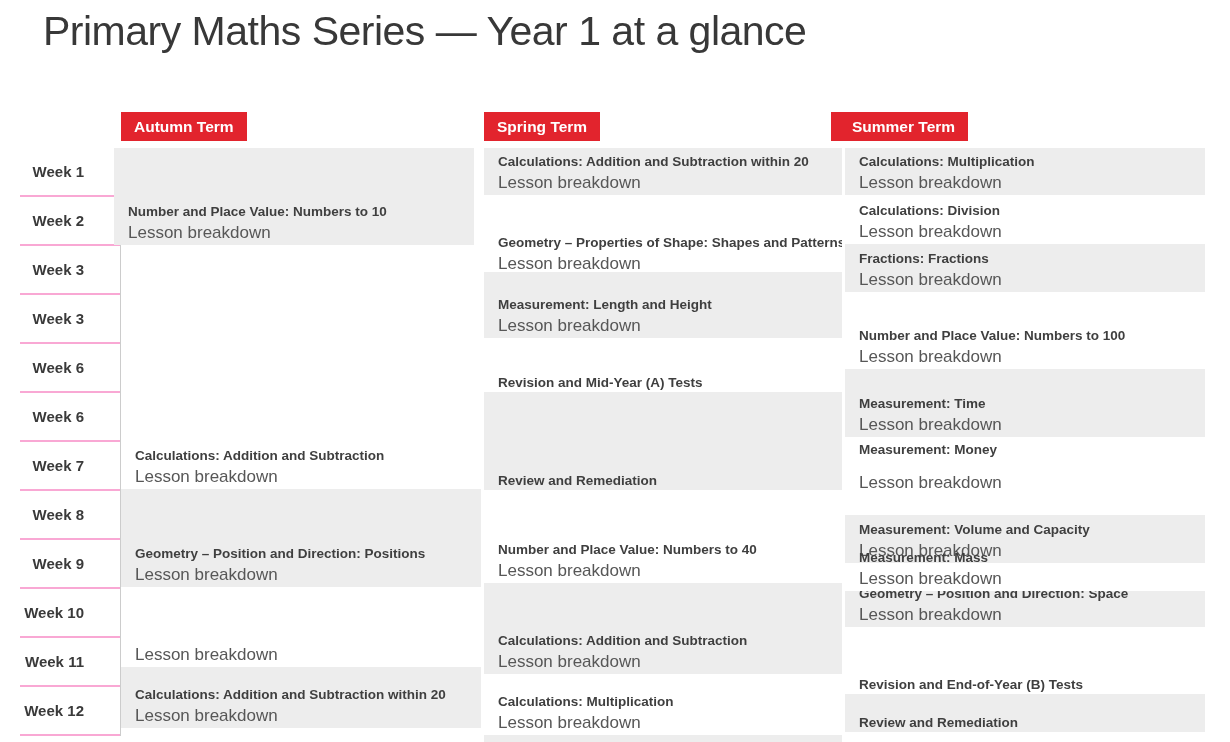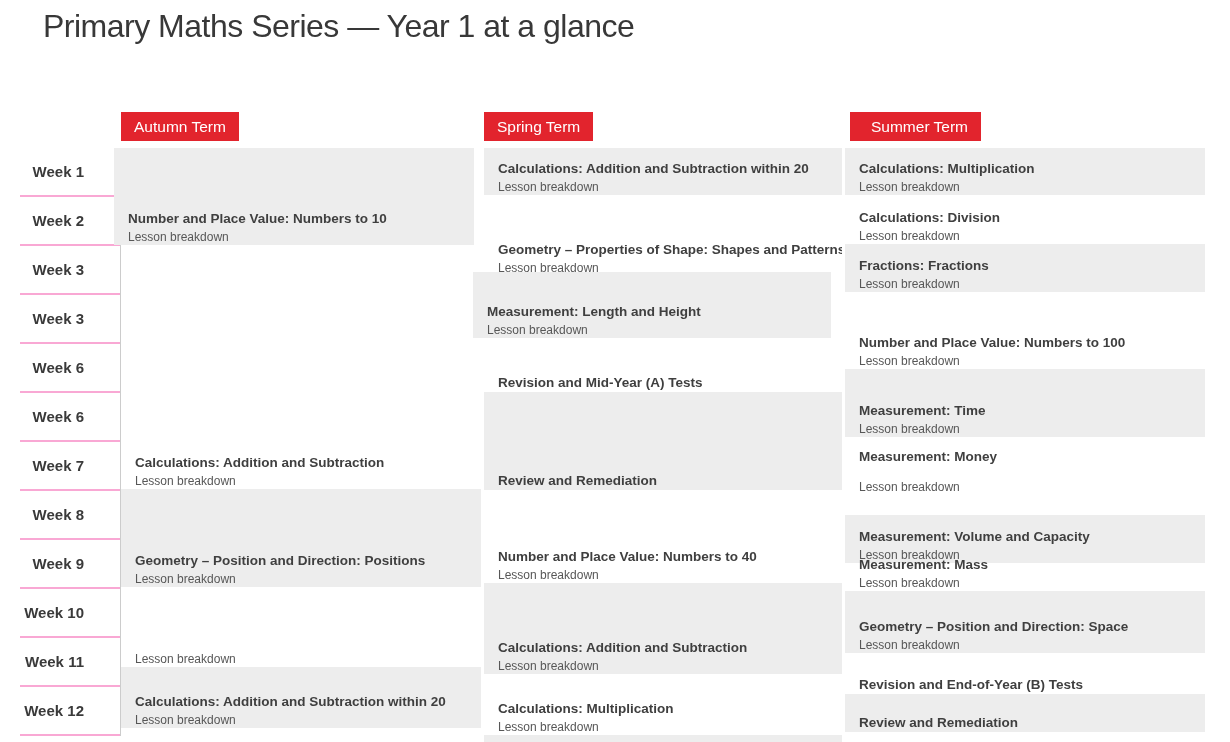--- a/index.html
+++ b/index.html
@@ -10,21 +10,21 @@
   .canvas {
     position: relative;
     width: 1230px; height: 742px;
     overflow: hidden;
     background: #fff;
   }
   .page-title {
     position: absolute;
     left: 43px; top: 8px;
     margin: 0;
-    font-size: 32px;
+    font-size: 41px;
     font-weight: 500;
     letter-spacing: -0.5px;
     color: #383838;
     white-space: nowrap;
   }
   
   .week-row {
     position: absolute;
     box-sizing: border-box;
     border-bottom: 2px solid #f9a8d4;
@@ -43,21 +43,21 @@
     position: absolute;
     width: 1px;
     background: #cccccc;
   }
   
   .term-chip {
     position: absolute;
     background: var(--red, #e2242d);
     color: #ffffff;
     font-size: 15.5px;
-    font-weight: 400;
+    font-weight: 700;
     display: flex;
     align-items: center;
     padding: 0 13px;
     box-sizing: border-box;
     white-space: nowrap;
   }
   
   .unit-block {
     position: absolute;
     box-sizing: border-box;
@@ -72,21 +72,21 @@
     background: var(--gray, #ededed);
   }
   .unit-title {
     font-size: 13.5px;
     font-weight: 700;
     color: #3f3f3f;
     line-height: 1.35;
     white-space: nowrap;
   }
   .unit-link {
-    font-size: 12px;
+    font-size: 17px;
     font-weight: 400;
     color: #575757;
     line-height: 1.35;
     margin-top: 1px;
     cursor: pointer;
     white-space: nowrap;
   }
 </style>
 </head>
 <body>
@@ -153,21 +153,21 @@
       </div>
       <div class="term-chip" style="left: 484px; top: 112px; height: 29px;">Spring Term</div>
       <div class="unit-block shaded" style="left: 484px; width: 358px; top: 148px; height: 47px;">
         <div class="unit-title">Calculations: Addition and Subtraction within 20</div>
         <div class="unit-link">Lesson breakdown</div>
       </div>
       <div class="unit-block" style="left: 484px; width: 358px; top: 195px; height: 81px;">
         <div class="unit-title">Geometry – Properties of Shape: Shapes and Patterns</div>
         <div class="unit-link">Lesson breakdown</div>
       </div>
-      <div class="unit-block shaded" style="left: 473px; width: 358px; top: 272px; height: 66px;">
+      <div class="unit-block shaded" style="left: 484px; width: 358px; top: 272px; height: 66px;">
         <div class="unit-title">Measurement: Length and Height</div>
         <div class="unit-link">Lesson breakdown</div>
       </div>
       <div class="unit-block" style="left: 484px; width: 358px; top: 338px; height: 54px;">
         <div class="unit-title">Revision and Mid-Year (A) Tests</div>
       </div>
       <div class="unit-block shaded" style="left: 484px; width: 358px; top: 392px; height: 98px;">
         <div class="unit-title">Review and Remediation</div>
       </div>
       <div class="unit-block" style="left: 484px; width: 358px; top: 490px; height: 93px;">
@@ -176,21 +176,21 @@
       </div>
       <div class="unit-block shaded" style="left: 484px; width: 358px; top: 583px; height: 91px;">
         <div class="unit-title">Calculations: Addition and Subtraction</div>
         <div class="unit-link">Lesson breakdown</div>
       </div>
       <div class="unit-block" style="left: 484px; width: 358px; top: 674px; height: 61px;">
         <div class="unit-title">Calculations: Multiplication</div>
         <div class="unit-link">Lesson breakdown</div>
       </div>
       <div class="unit-block shaded" style="left: 484px; width: 358px; top: 735px; height: 7px;"></div>
-      <div class="term-chip" style="left: 850px; top: 112px; height: 29px; padding-left: 21px;">Summer Term</div>
+      <div class="term-chip" style="left: 831px; top: 112px; height: 29px; padding-left: 21px;">Summer Term</div>
       <div class="unit-block shaded" style="left: 845px; width: 360px; top: 148px; height: 47px;">
         <div class="unit-title">Calculations: Multiplication</div>
         <div class="unit-link">Lesson breakdown</div>
       </div>
       <div class="unit-block" style="left: 845px; width: 360px; top: 195px; height: 49px;">
         <div class="unit-title">Calculations: Division</div>
         <div class="unit-link">Lesson breakdown</div>
       </div>
       <div class="unit-block shaded" style="left: 845px; width: 360px; top: 244px; height: 48px;">
         <div class="unit-title">Fractions: Fractions</div>
@@ -209,21 +209,21 @@
         <div class="unit-link">Lesson breakdown</div>
       </div>
       <div class="unit-block shaded" style="left: 845px; width: 360px; top: 495px; height: 48px; margin-top: 20px;">
         <div class="unit-title">Measurement: Volume and Capacity</div>
         <div class="unit-link">Lesson breakdown</div>
       </div>
       <div class="unit-block" style="left: 845px; width: 360px; top: 543px; height: 48px;">
         <div class="unit-title">Measurement: Mass</div>
         <div class="unit-link">Lesson breakdown</div>
       </div>
-      <div class="unit-block shaded" style="left: 845px; width: 360px; top: 591px; height: 62px;">
+      <div class="unit-block shaded" style="left: 845px; width: 360px; top: 591px; height: 36px;">
         <div class="unit-title">Geometry – Position and Direction: Space</div>
         <div class="unit-link">Lesson breakdown</div>
       </div>
       <div class="unit-block" style="left: 845px; width: 360px; top: 639px; height: 55px;">
         <div class="unit-title">Revision and End-of-Year (B) Tests</div>
       </div>
       <div class="unit-block shaded" style="left: 845px; width: 360px; top: 694px; height: 38px;">
         <div class="unit-title">Review and Remediation</div>
       </div>
     </div>

